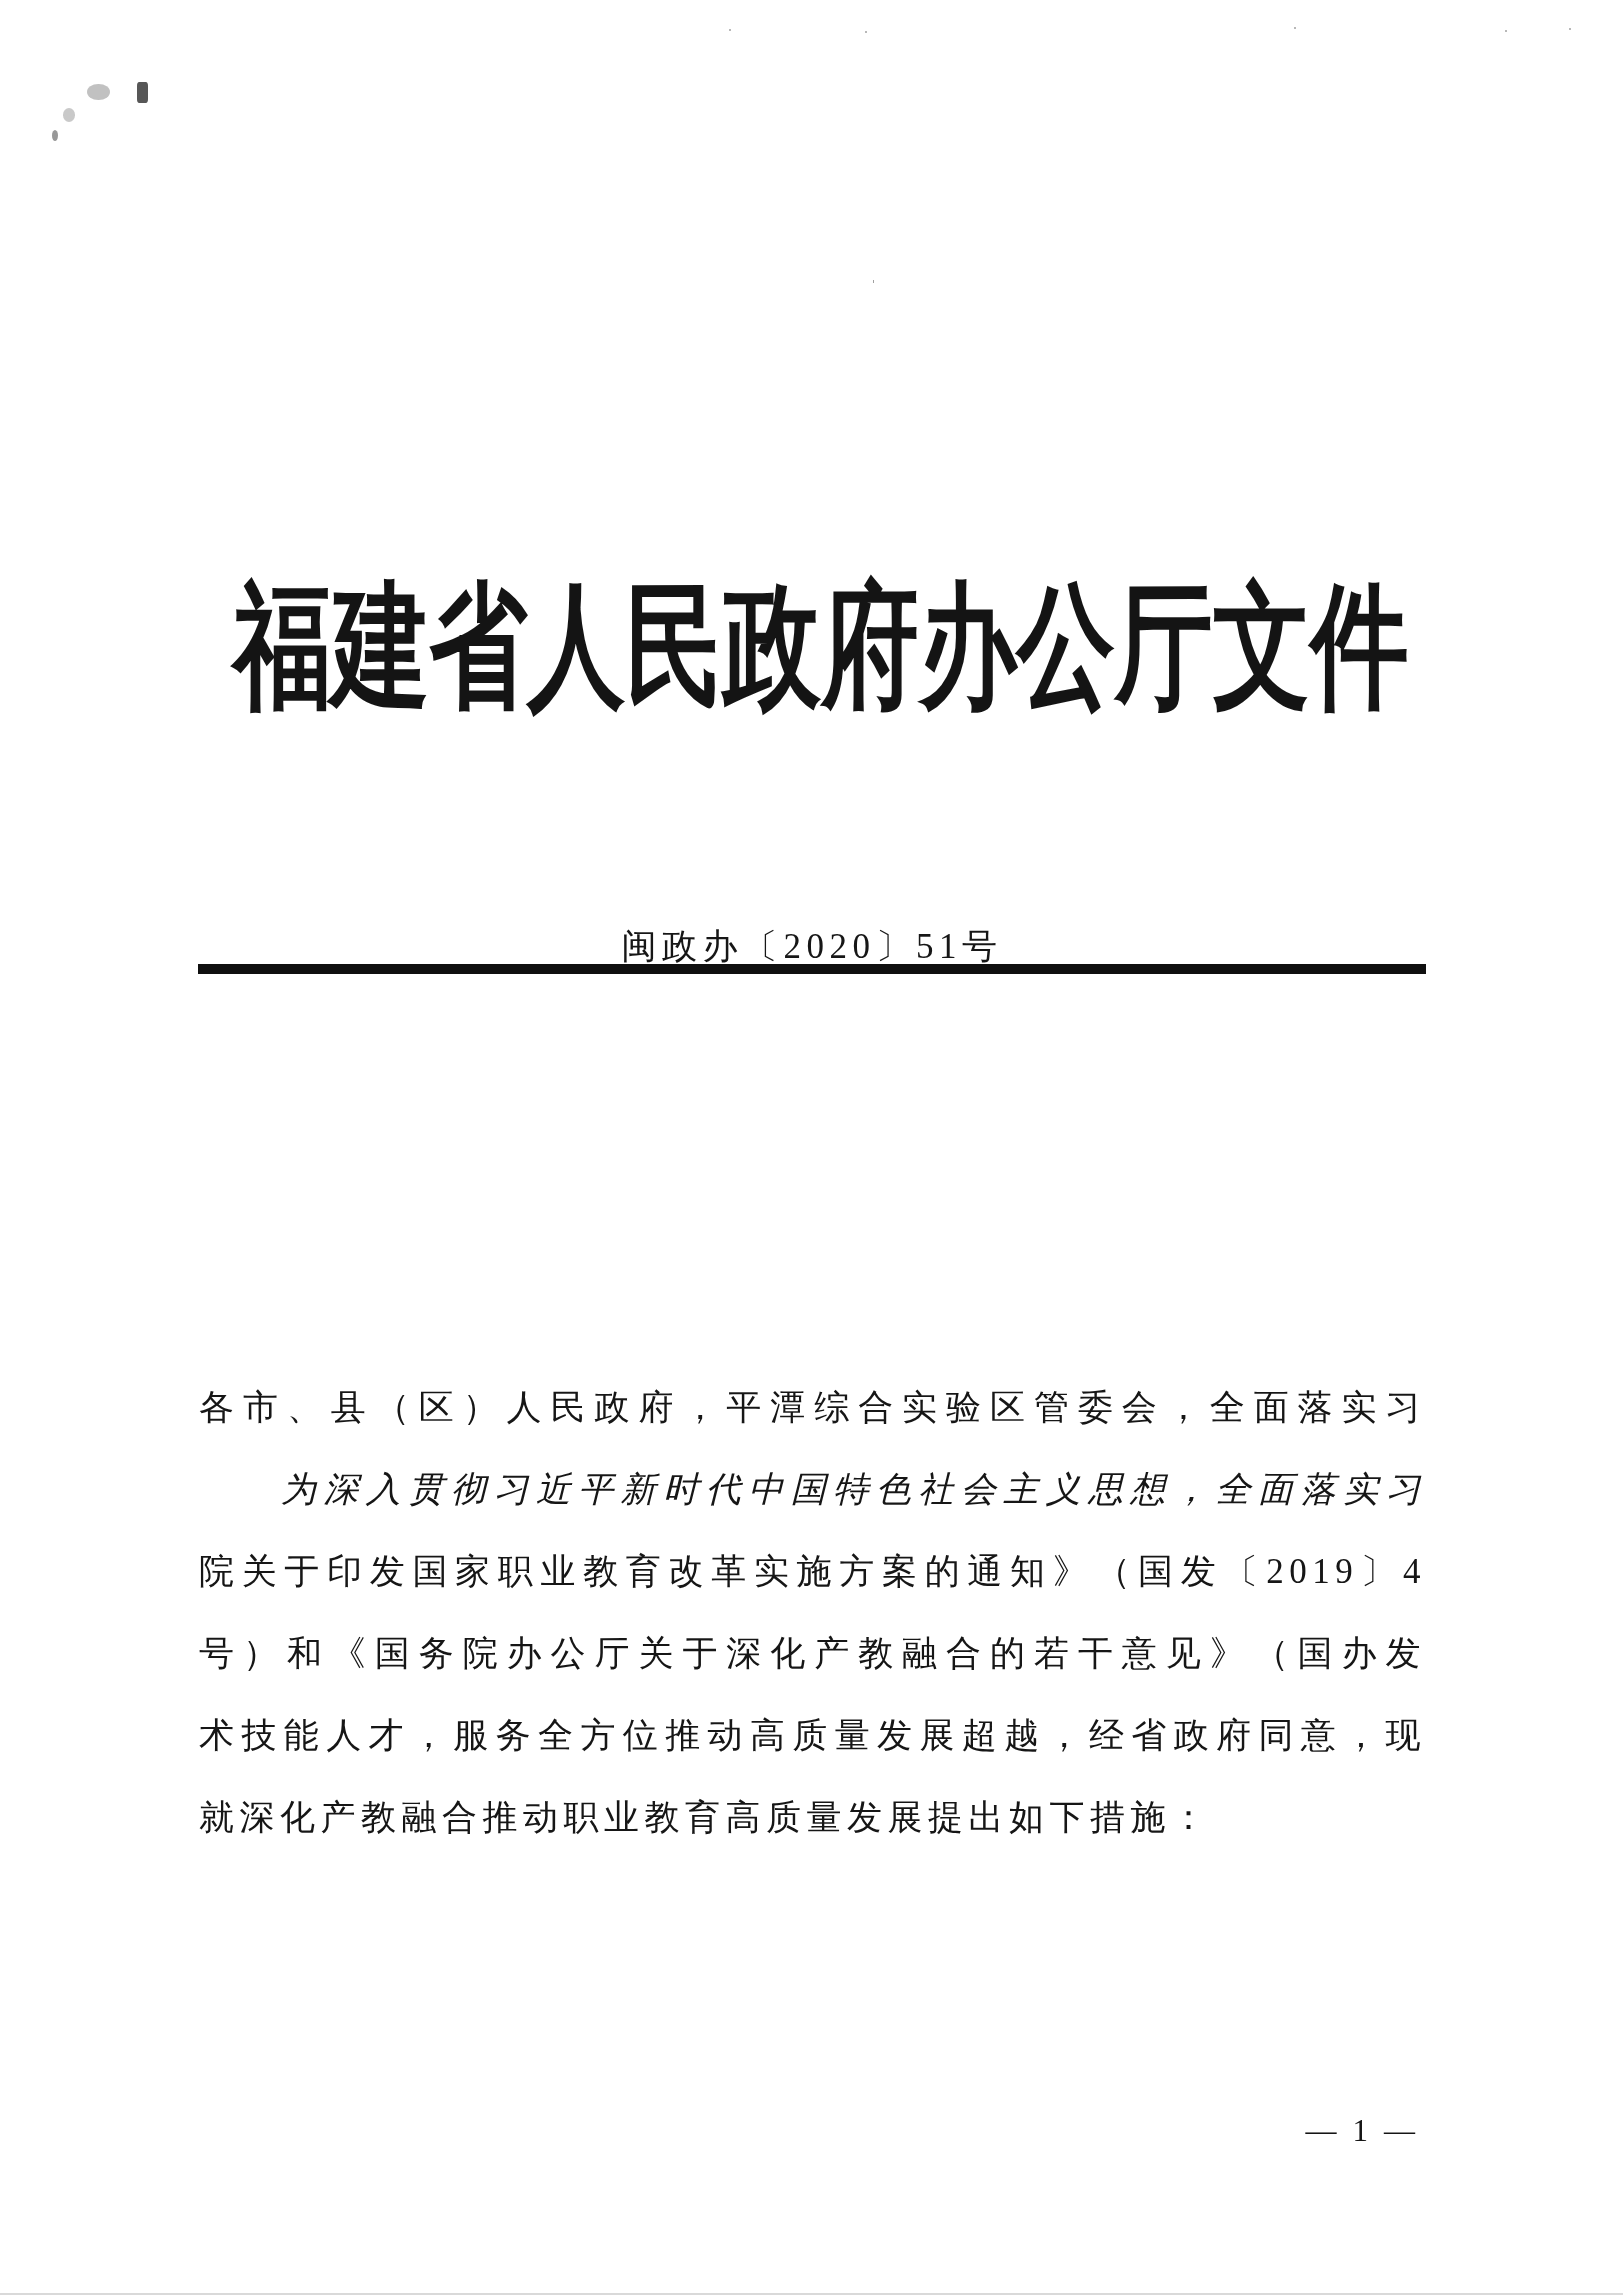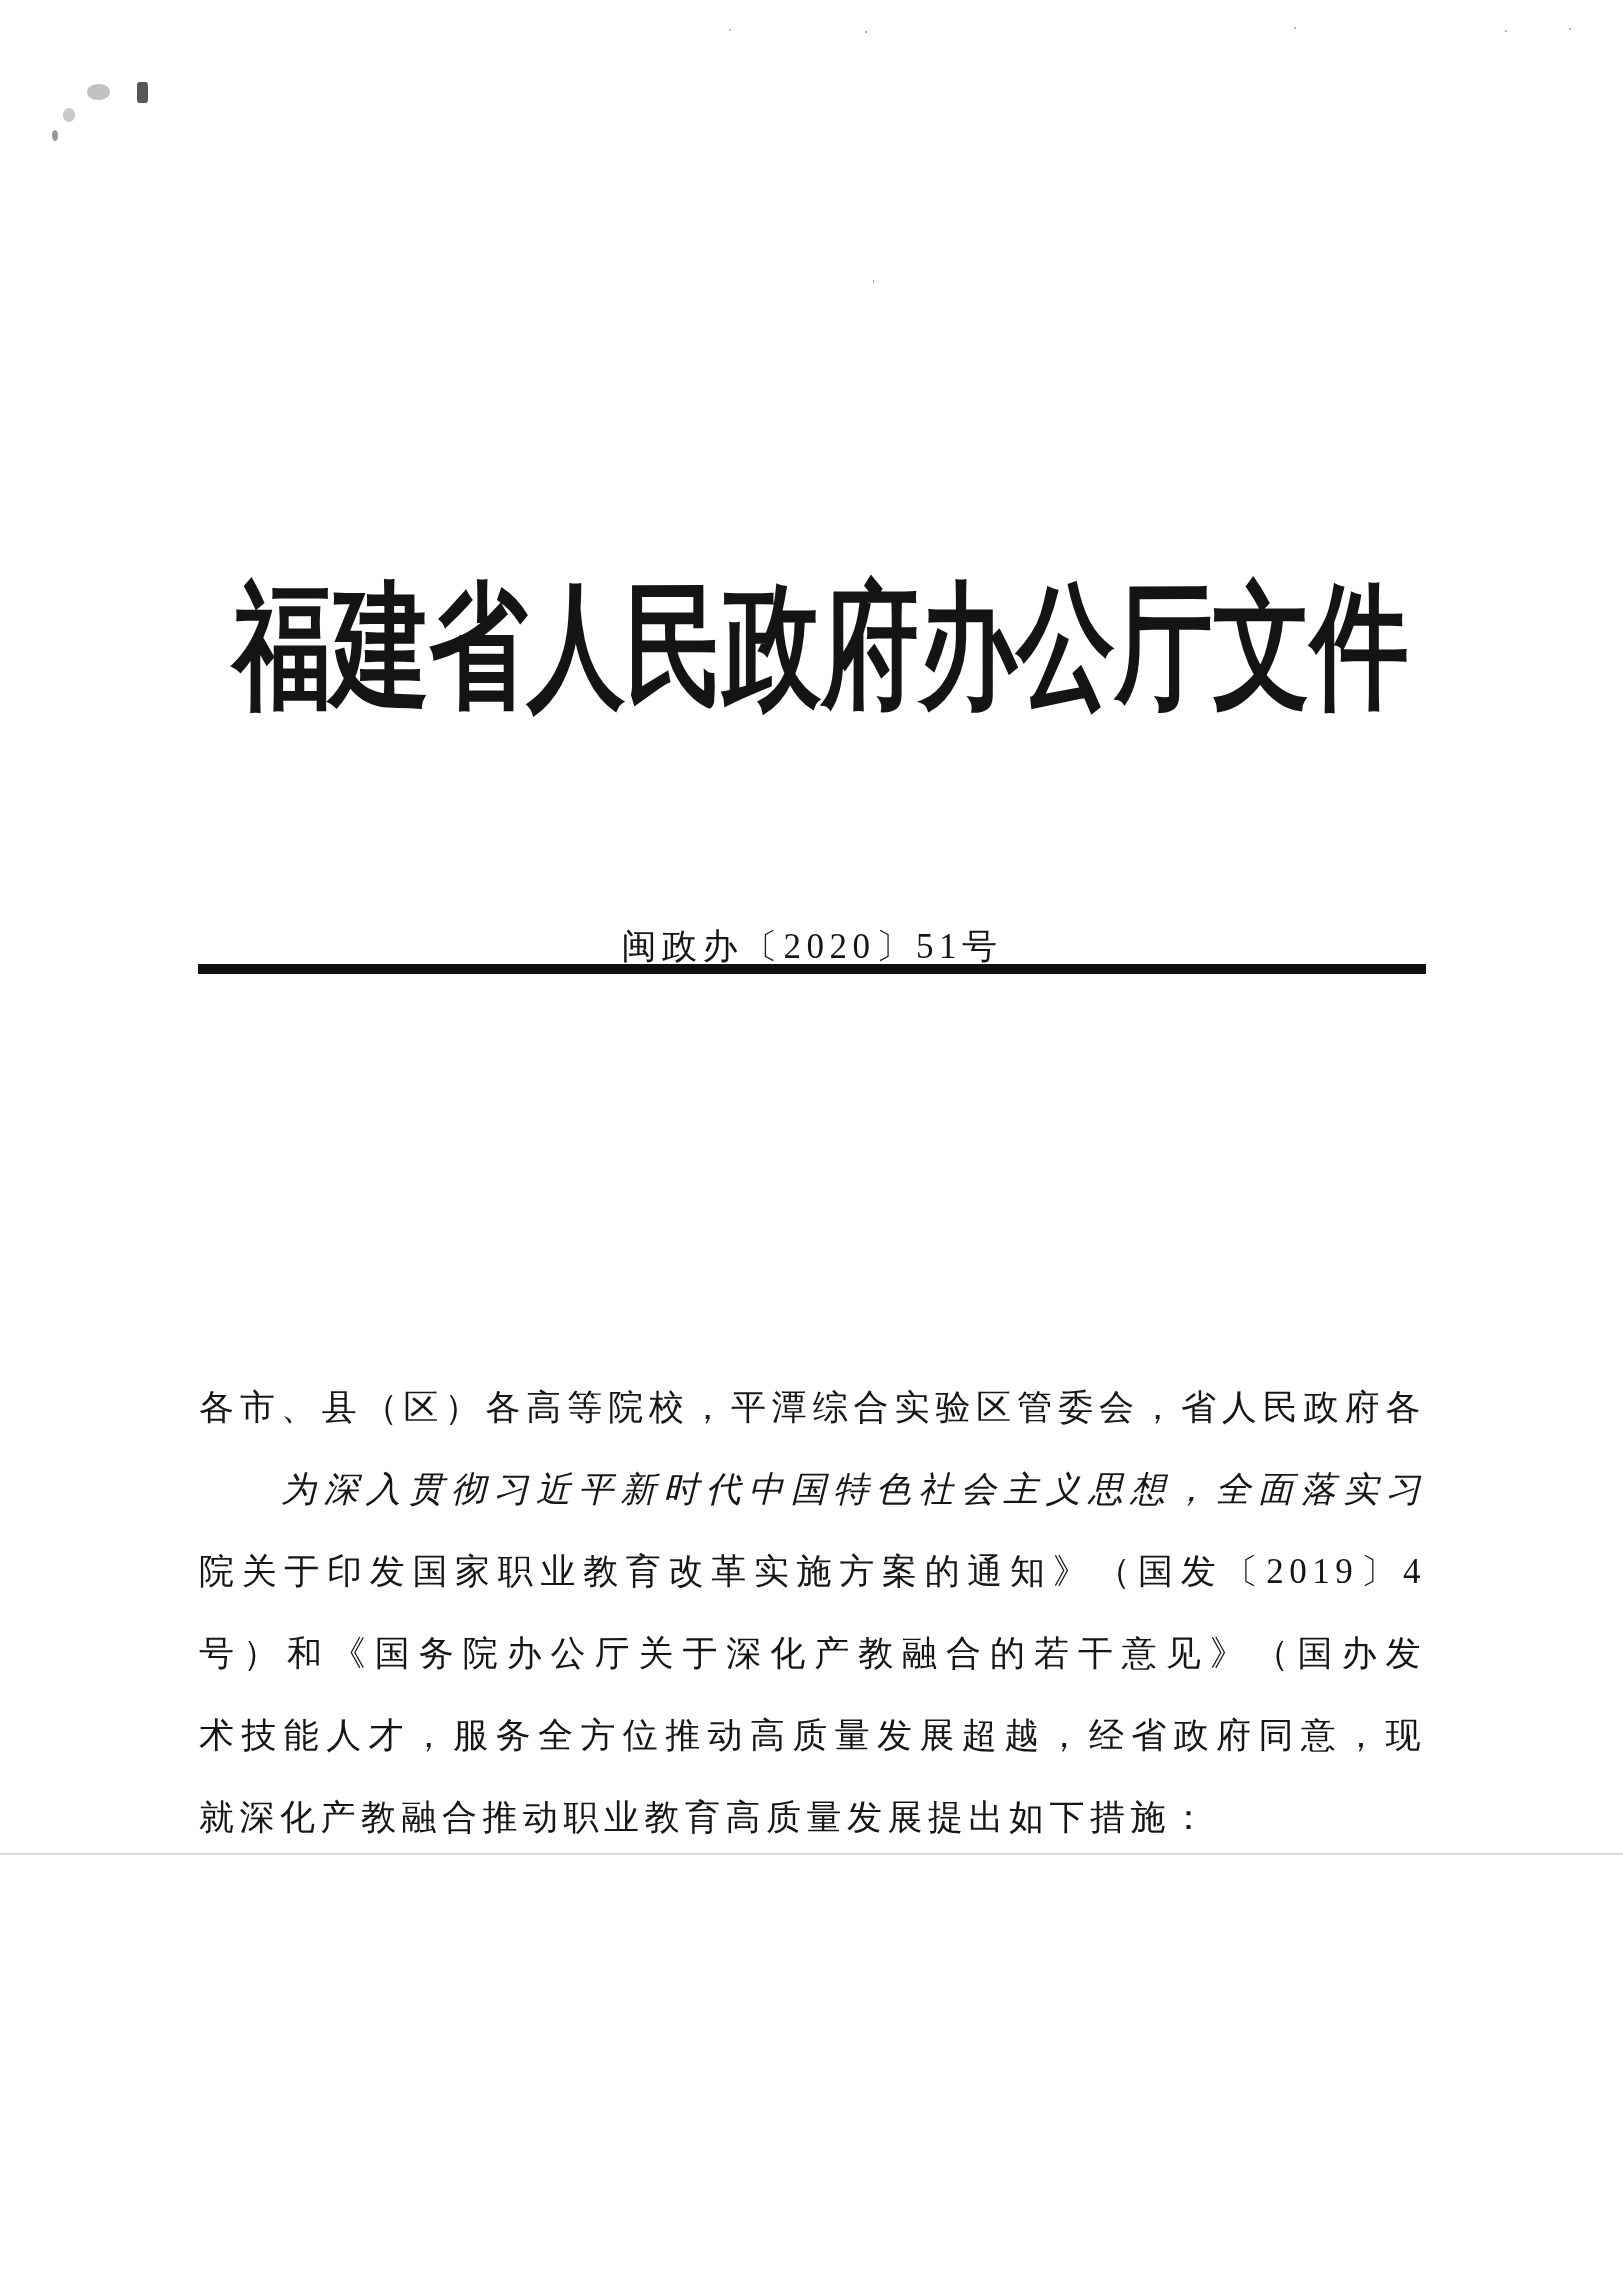--- a/index.html
+++ b/index.html
@@ -1,19 +1,19 @@
 <!DOCTYPE html>
 <html style="font-size:11px"><head>
 <meta charset="utf-8">
 <style>
   html, body { margin: 0; padding: 0; background: #ffffff; }
   .page {
     position: relative;
     width: 1623px;
-    height: 1855px;
+    height: 2295px;
     background: #ffffff;
     overflow: hidden;
     font-family: "Liberation Serif", serif;
     color: #1a1a1a;
   }
 
   
   .letterhead {
     position: absolute;
     left: 0; top: 842;
@@ -151,21 +151,21 @@
   <div class="letterhead">
     <span class="inner">福建省人民政府办公厅文件</span>
   </div>
 
   <div class="doc-number">闽政办〔2020〕51号</div>
 
   <div class="rule"></div>
 
 
   <div class="body-block">
-    <div class="line justify">各市、县（区）各高等院校，平潭综合实验区管委会，省人民政府各</div>
+    <div class="line justify">各市、县（区）人民政府，平潭综合实验区管委会，全面落实习</div>
     <div class="line justify indent">为深入贯彻习近平新时代中国特色社会主义思想，全面落实习</div>
     <div class="line justify">院关于印发国家职业教育改革实施方案的通知》（国发〔2019〕4</div>
     <div class="line justify">号）和《国务院办公厅关于深化产教融合的若干意见》（国办发</div>
     <div class="line justify">术技能人才，服务全方位推动高质量发展超越，经省政府同意，现</div>
     <div class="line">就深化产教融合推动职业教育高质量发展提出如下措施：</div>
   </div>
 
   <div class="page-number">— 1 —</div>
 
   <div class="bottom-edge"></div>

